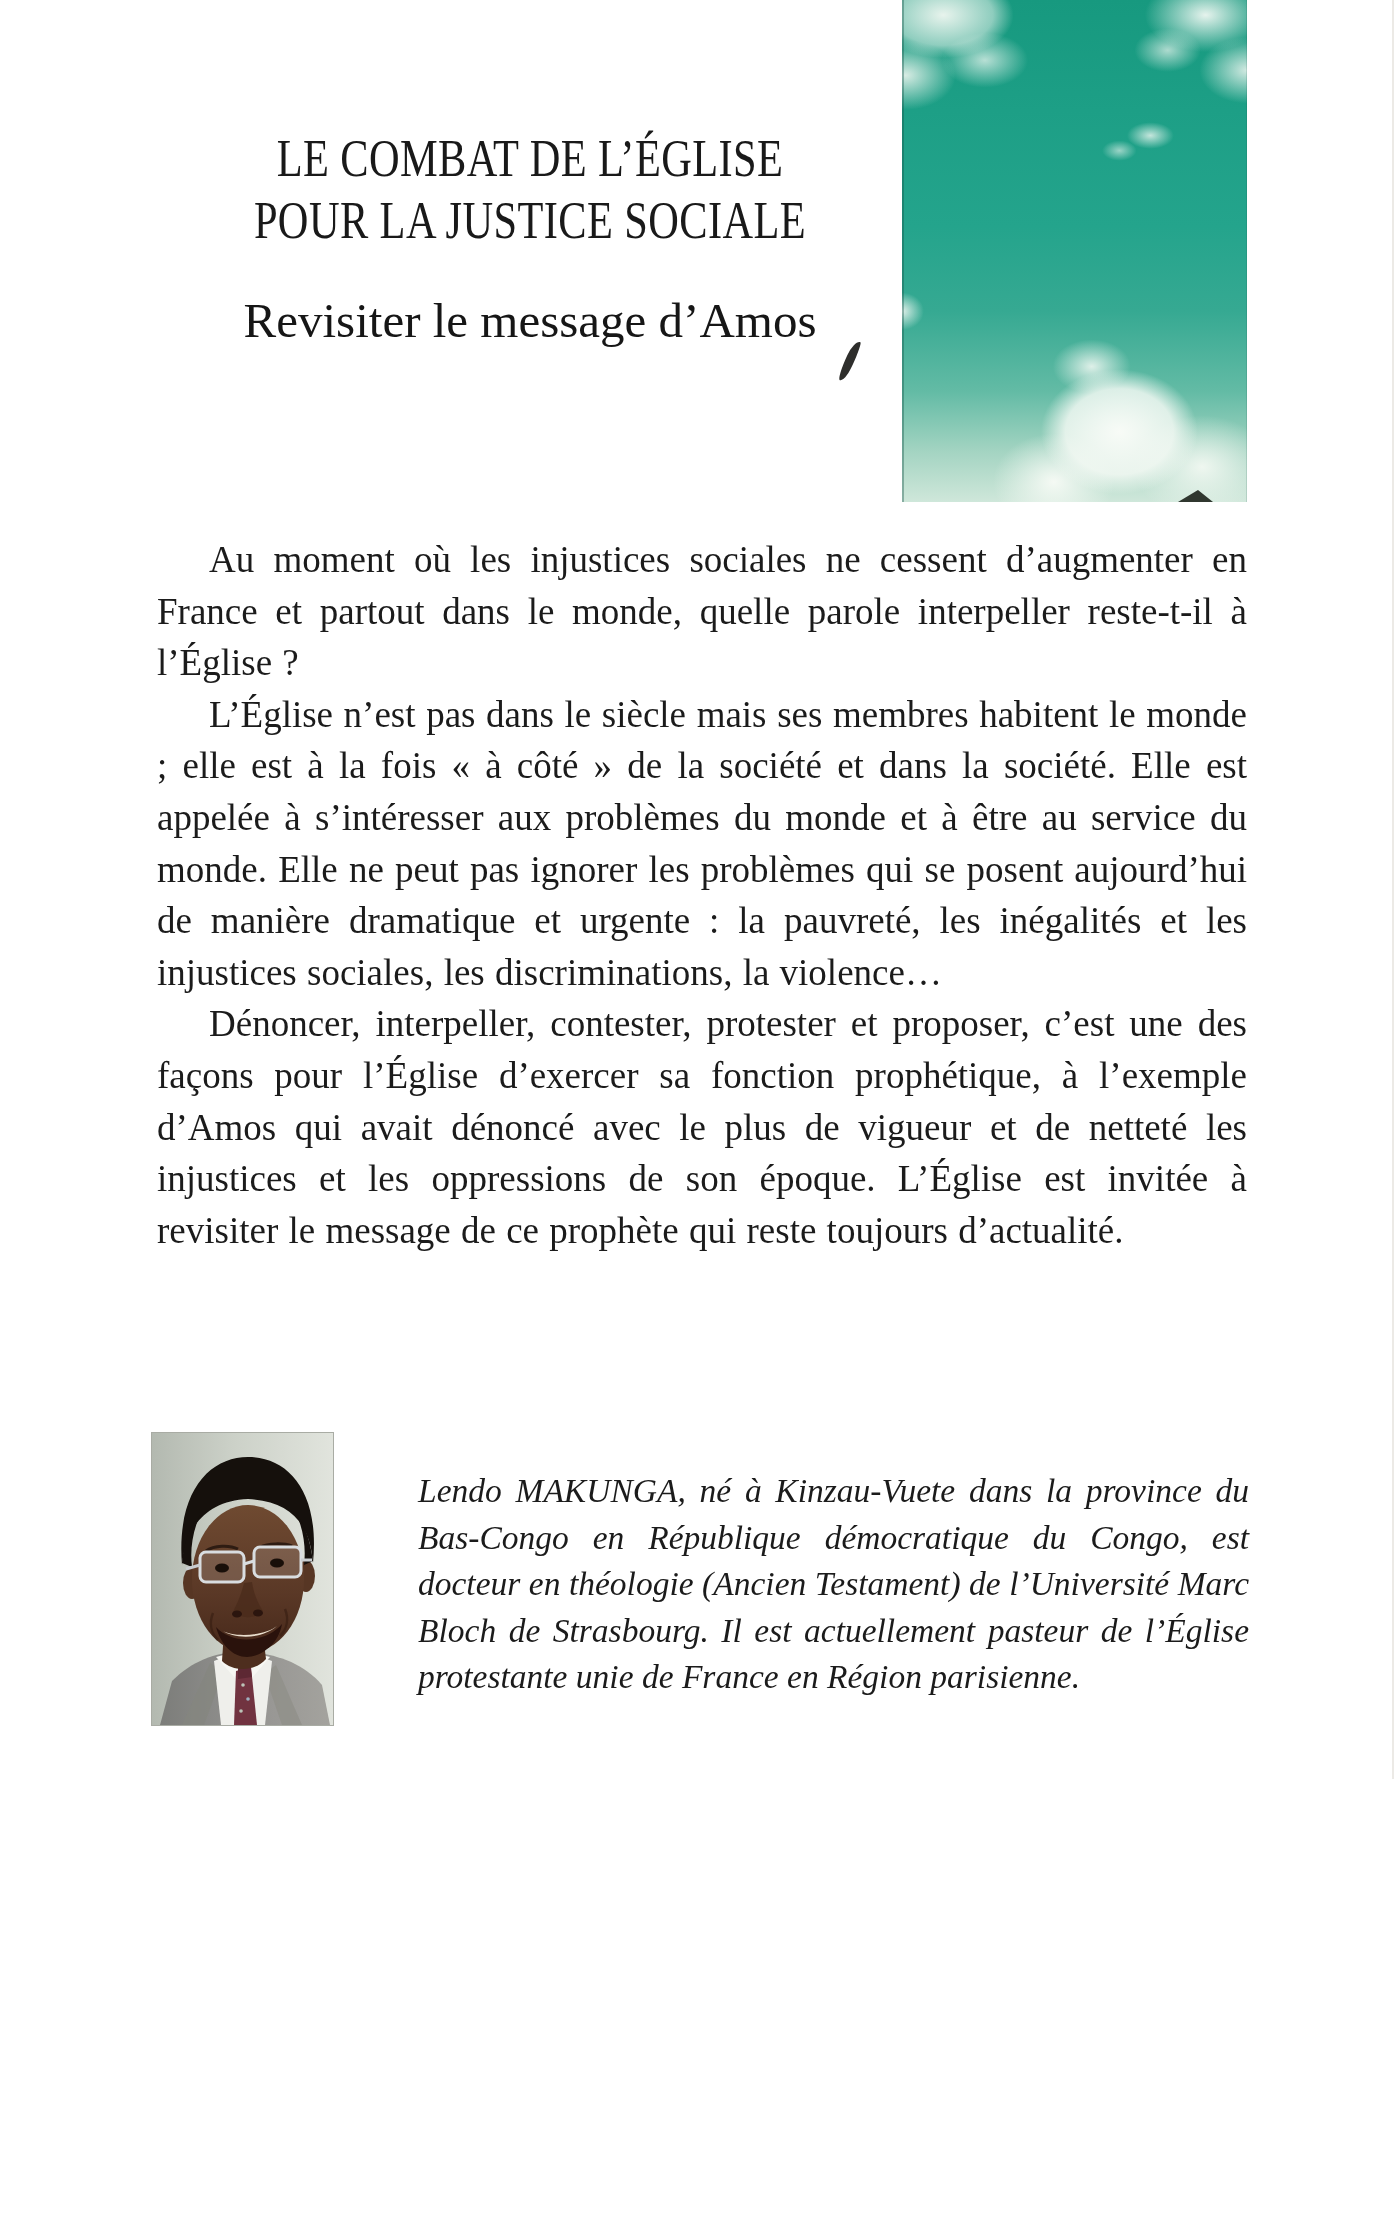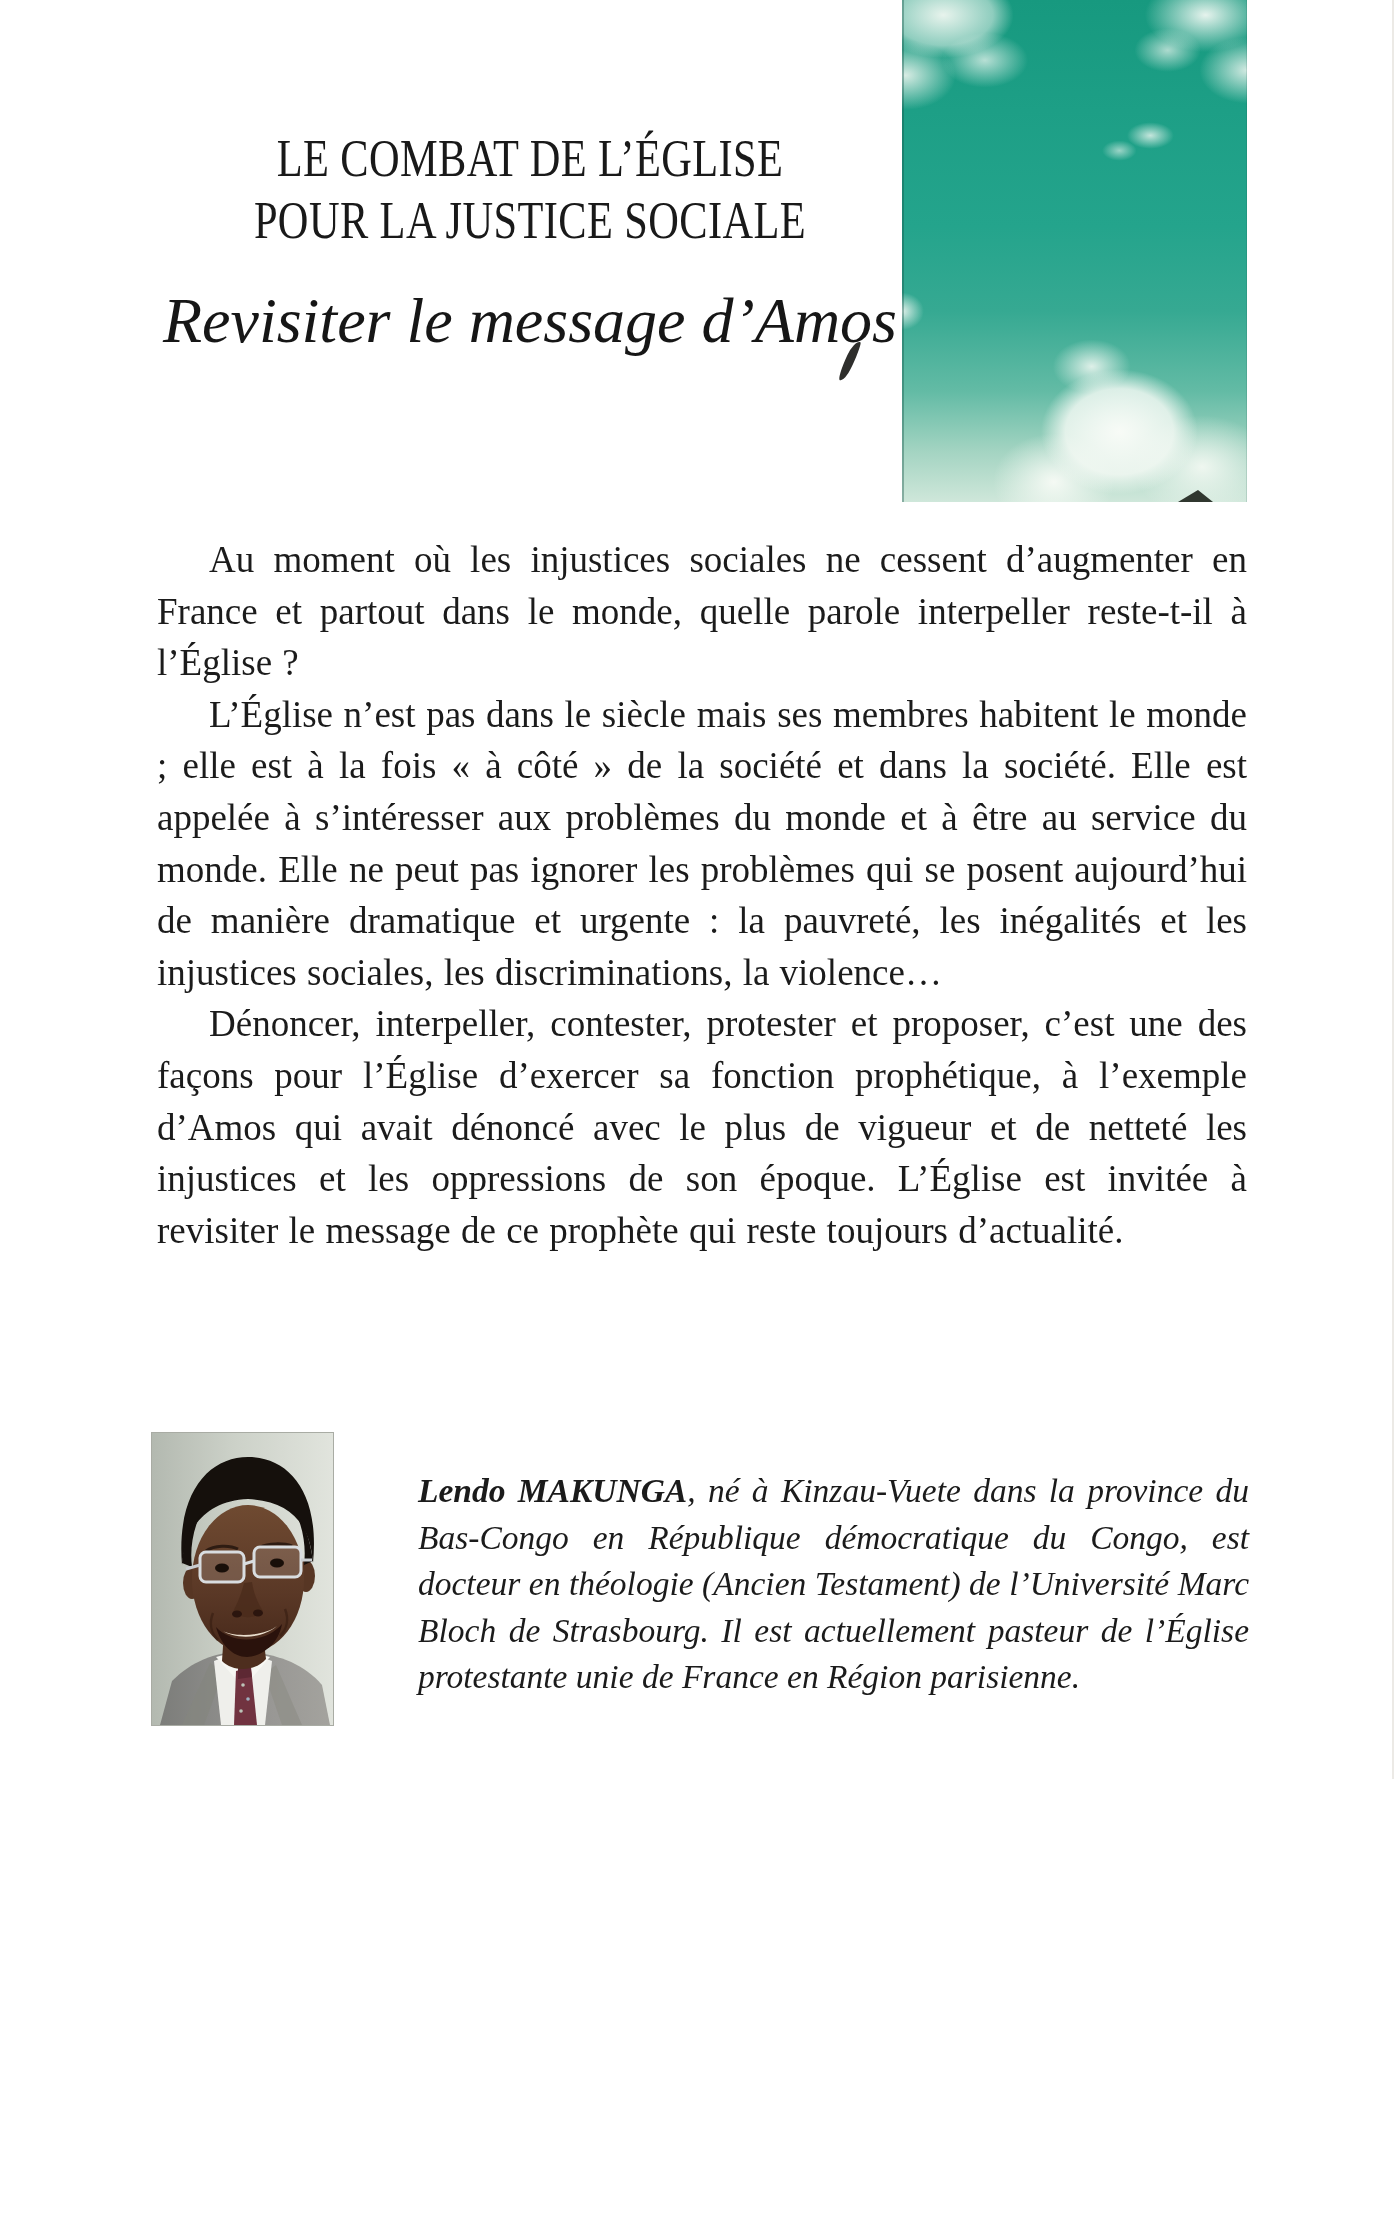--- a/index.html
+++ b/index.html
@@ -43,21 +43,21 @@
   
   .title {
     position:absolute; left:157px; top:127px; width:746px; margin:0;
     text-align:center; font-size:53px; line-height:62px; font-weight:normal;
     letter-spacing:0.5px; transform:scaleX(0.80); transform-origin:50% 0;
     color:#191919;
   }
   .title .tl { display:block; white-space:nowrap; }
   .subtitle {
     position:absolute; left:157px; top:293px; width:746px;
-    text-align:center; font-style:italic; font-size:64px; line-height:56px;
+    text-align:center; font-size:49px; line-height:56px;
     white-space:nowrap; color:#161616;
   }
 
   
   .synopsis {
     position:absolute; left:157px; top:534px; width:1090px;
     font-size:37px; line-height:51.6px; text-align:justify;
     word-spacing:1px; color:#1b1b1b;
   }
   .synopsis p { margin:0; text-indent:52px; }
@@ -66,21 +66,21 @@
   .author-photo {
     position:absolute; left:152px; top:1433px; width:181px; height:292px;
     outline:1px solid #a9aca4;
   }
   .author-photo svg { display:block; width:100%; height:100%; }
   .bio {
     position:absolute; left:418px; top:1468px; width:831px;
     font-style:italic; font-size:33.5px; line-height:46.5px;
     text-align:justify; color:#1b1b1b;
   }
-  .bio-name { font-weight:bold; }
+  .bio-name { font-weight:normal; }
 
   
   .isbn  { position:absolute; left:162px; top:2072px; font-size:26px; color:#222; }
   .price { position:absolute; left:128px; top:2110px; font-size:45px; color:#161616;font-style:italic; }
   .barcode { position:absolute; left:928px; top:1992px; width:332px; height:182px; }
   .barcode svg { display:block; width:100%; height:100%; }
   .barcode rect { fill:#1a1a1a; }
   .barcode text {
     font-family:"DejaVu Sans Mono", monospace; font-size:31px; fill:#111;
   }

